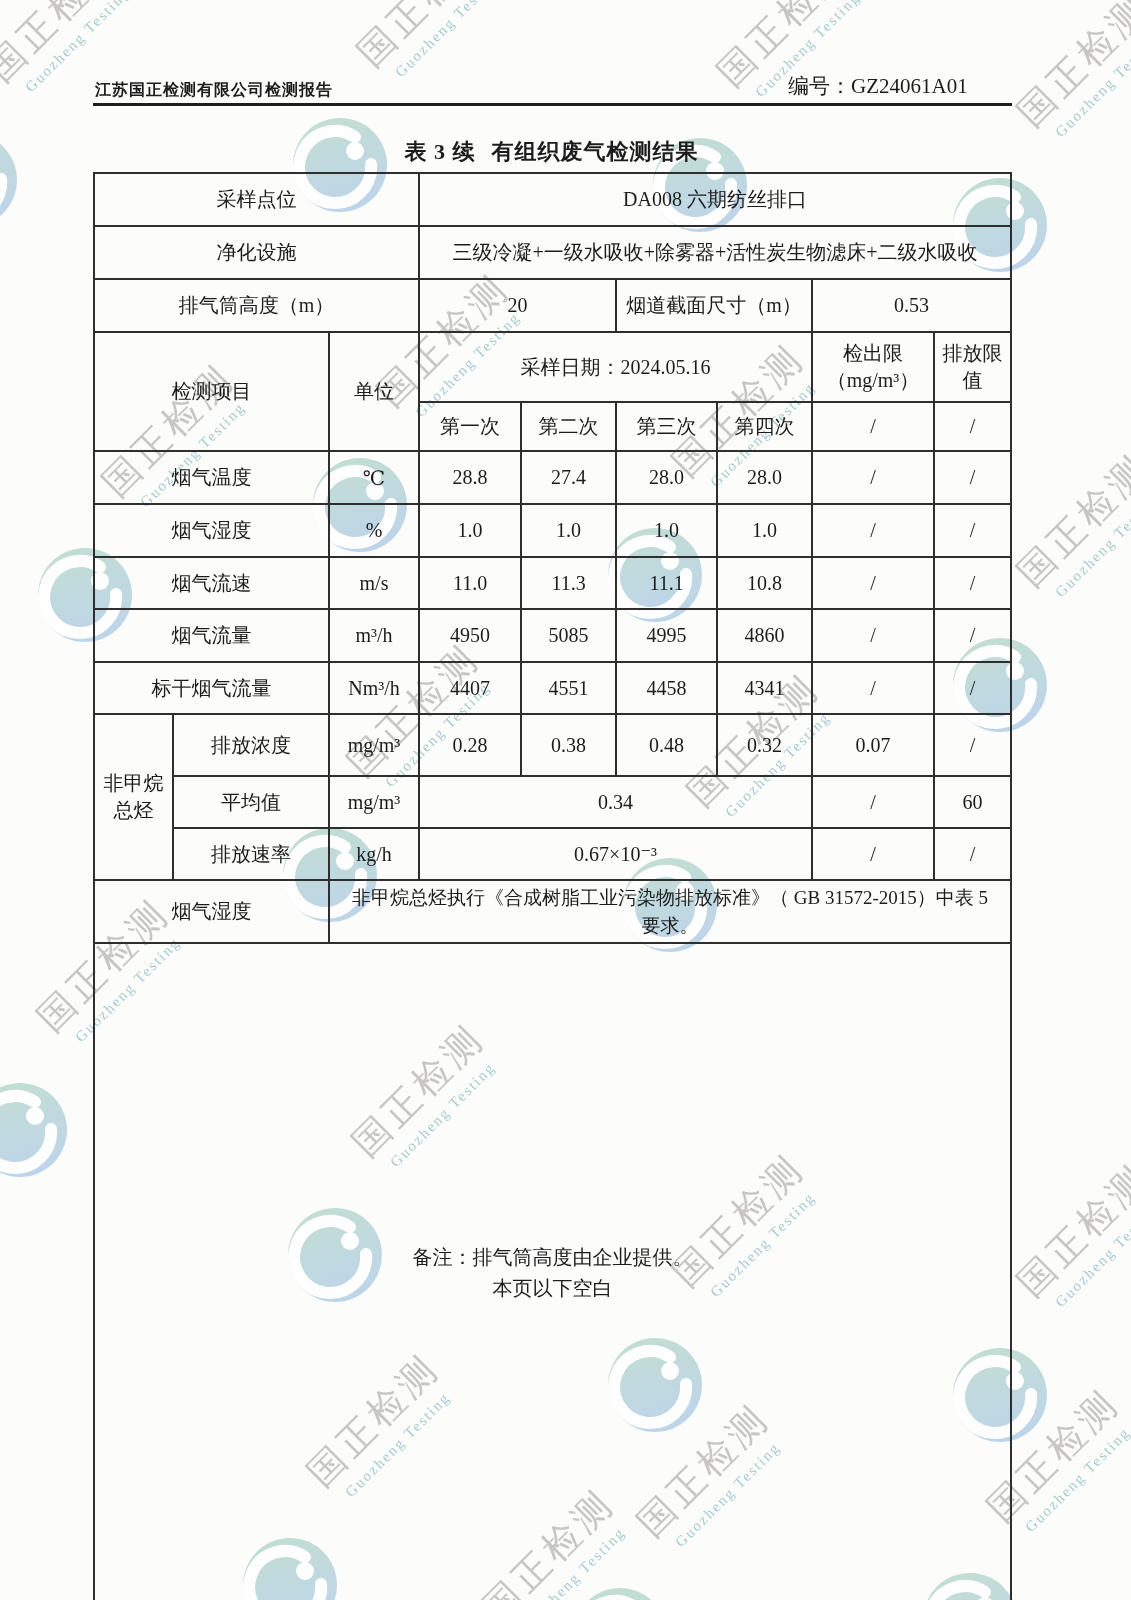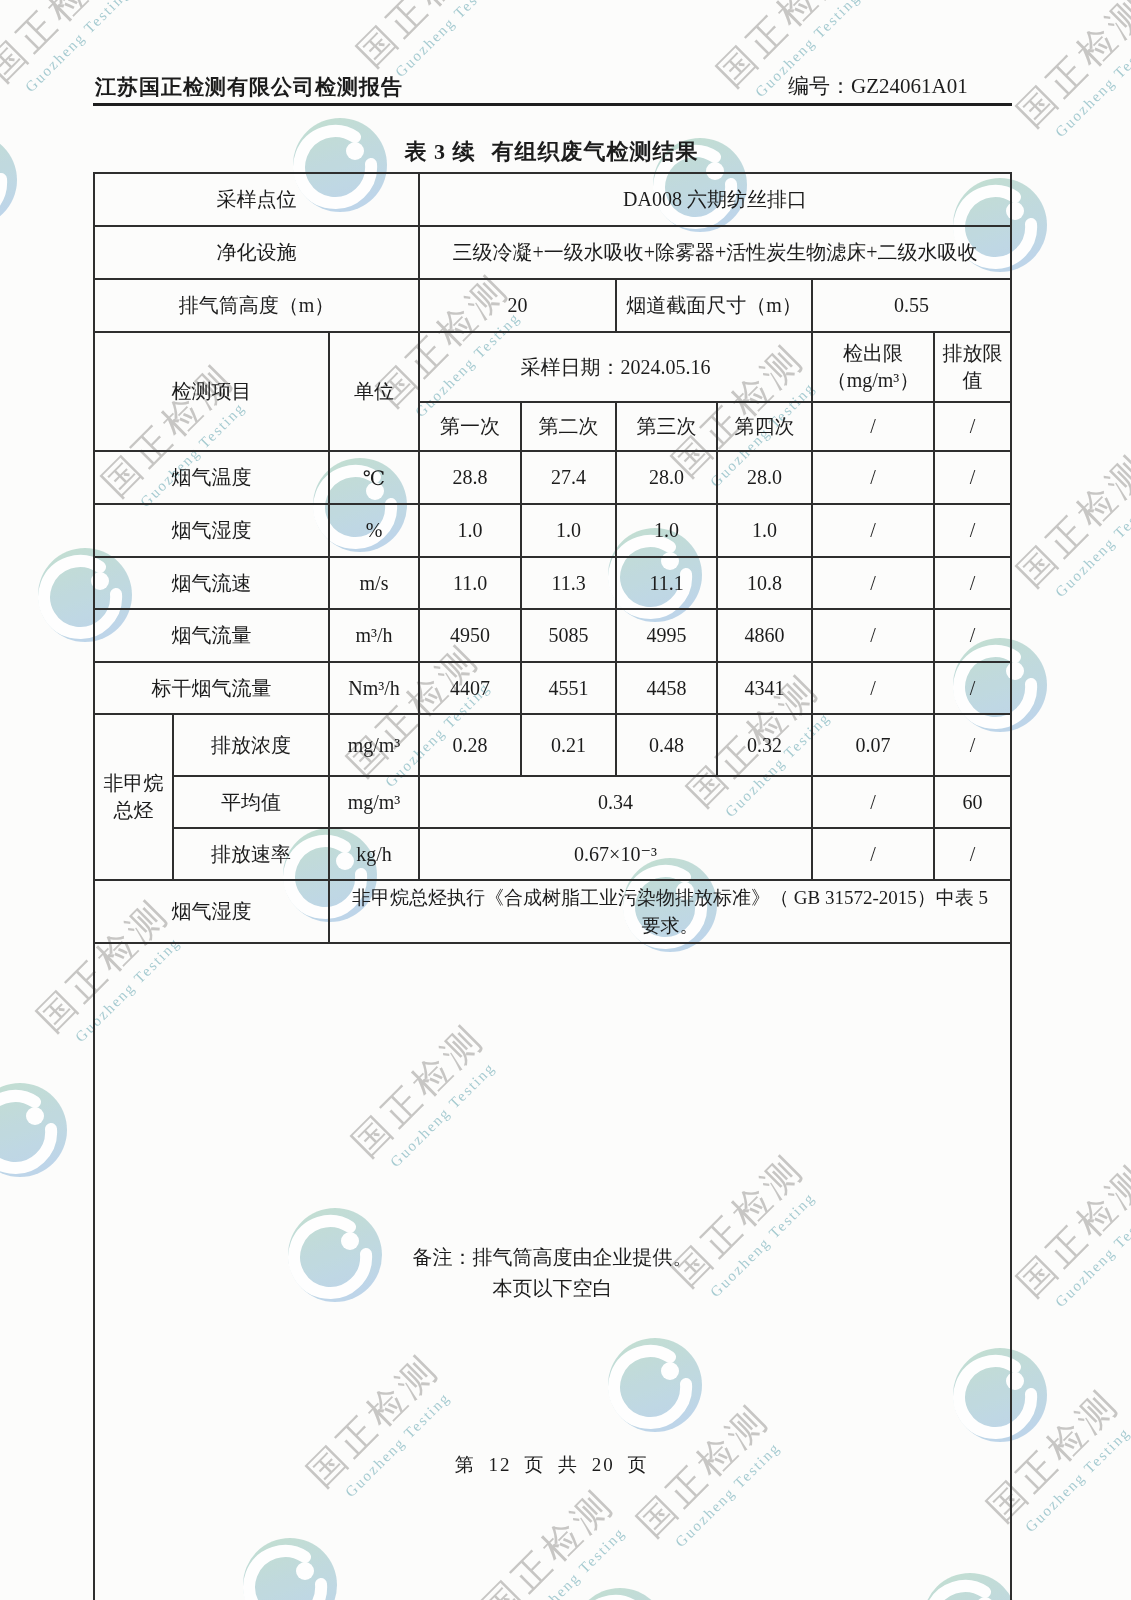--- a/index.html
+++ b/index.html
@@ -17,21 +17,21 @@
   .wm{position:absolute;width:0;height:0;}
   .wm-text{
     position:absolute;left:-112px;top:-52px;width:224px;
     text-align:center;transform:rotate(-45deg);
   }
   .wm-cn{display:block;font-size:37px;letter-spacing:5px;color:#c7c6c4;white-space:nowrap;}
   .wm-en{display:block;font-size:15px;letter-spacing:2px;color:#a6cbd1;white-space:nowrap;margin-top:1px;}
   .wm-logo{position:absolute;left:-138px;top:92px;width:96px;height:96px;opacity:.85;}
   
   .content{position:absolute;inset:0;z-index:1;}
-  .doc-header-company{position:absolute;left:95px;top:73px;font-size:21px;font-weight:600;letter-spacing:1px;}
+  .doc-header-company{position:absolute;left:95px;top:80px;font-size:16px;font-weight:600;letter-spacing:1px;}
   .doc-header-no{position:absolute;left:788px;top:72px;font-size:21px;}
   .header-rule{position:absolute;left:93px;top:103px;width:919px;height:3px;background:#1e1e1e;}
   .doc-title{position:absolute;left:93px;top:137px;width:917px;text-align:center;font-size:22px;font-weight:bold;letter-spacing:1px;}
   .doc-title .t1{margin-right:16px;}
   
   table.rpt{
     position:absolute;left:93px;top:172px;
     width:917px;height:1430px;
     border-collapse:collapse;table-layout:fixed;
     font-size:20px;
@@ -291,21 +291,21 @@
         <td colspan="6">DA008 六期纺丝排口</td>
       </tr>
       <tr style="height:53px">
         <td colspan="3">净化设施</td>
         <td colspan="6">三级冷凝+一级水吸收+除雾器+活性炭生物滤床+二级水吸收</td>
       </tr>
       <tr style="height:53px">
         <td colspan="3">排气筒高度（m）</td>
         <td colspan="2">20</td>
         <td colspan="2">烟道截面尺寸（m）</td>
-        <td colspan="2">0.55</td>
+        <td colspan="2">0.53</td>
       </tr>
       <tr style="height:70px">
         <td colspan="2" rowspan="2">检测项目</td>
         <td rowspan="2">单位</td>
         <td colspan="4">采样日期：2024.05.16</td>
         <td>
           <span>检出限</span><br>
           <span>（mg/m³）</span>
         </td>
         <td>排放限值</td>
@@ -371,21 +371,21 @@
       </tr>
 
       <tr style="height:62px">
         <td rowspan="3">
           <span>非甲烷</span><br>
           <span>总烃</span>
         </td>
         <td>排放浓度</td>
         <td>mg/m³</td>
         <td>0.28</td>
-        <td>0.21</td>
+        <td>0.38</td>
         <td>0.48</td>
         <td>0.32</td>
         <td>0.07</td>
         <td>/</td>
       </tr>
       <tr style="height:52px">
         <td>平均值</td>
         <td>mg/m³</td>
         <td colspan="4">0.34</td>
         <td>/</td>
@@ -408,15 +408,14 @@
       </tr>
       <tr>
         <td colspan="9" class="note-cell">
           <span>备注：排气筒高度由企业提供。</span>
           <span class="note-l2">本页以下空白</span>
         </td>
       </tr>
     </tbody>
       </table>
 
-    <div class="footer-page">第 12 页 共 20 页</div>
   </div>
 </div>
 
 </body></html>

